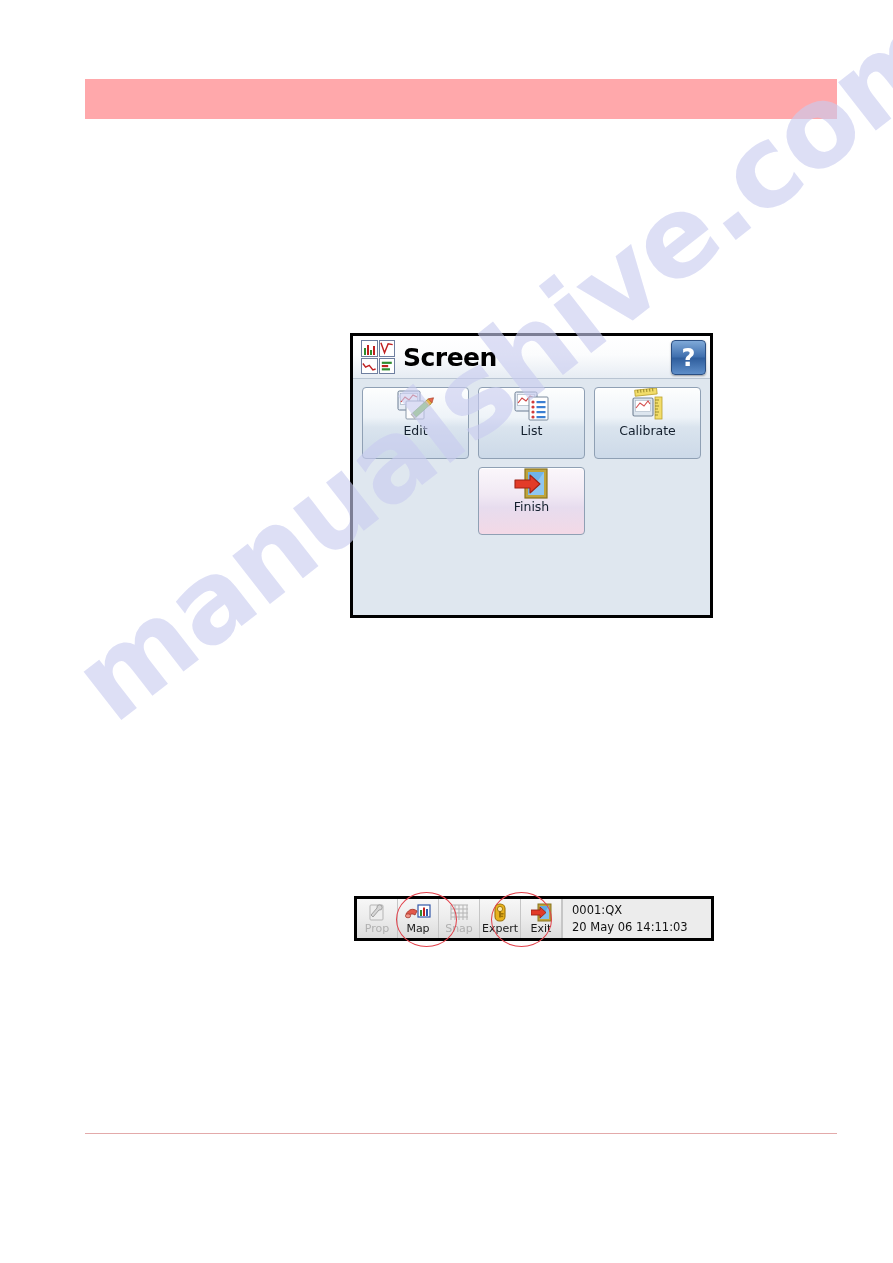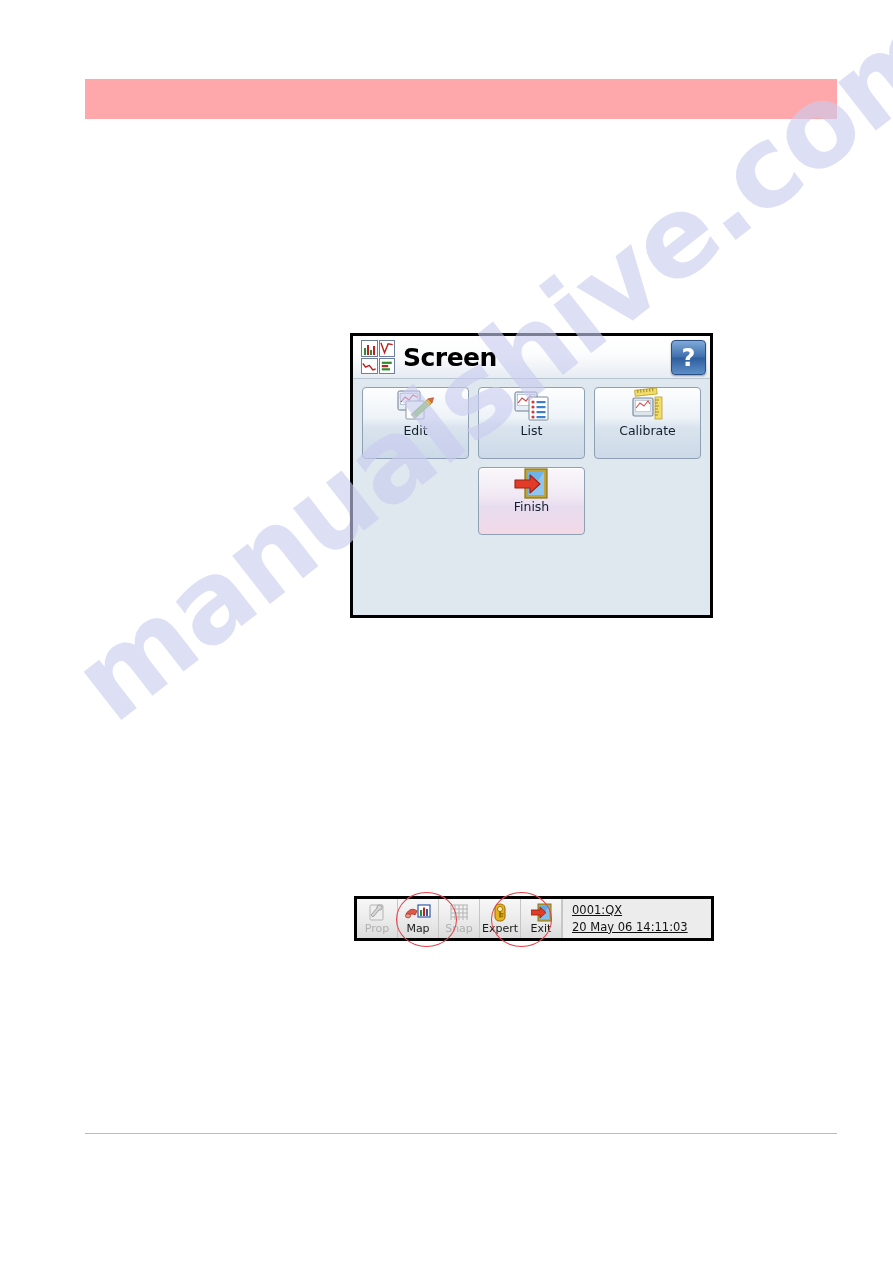--- a/index.html
+++ b/index.html
@@ -211,21 +211,20 @@
     flex-direction: column;
     justify-content: center;
     padding-left: 9px;
     border-left: 1px solid #c6c6c6;
   }
   .tb-info-line {
     font-size: 11.5px;
     color: #111111;
     line-height: 1.45;
     font-family: "DejaVu Sans", sans-serif;
-    text-decoration: underline;
   }
 
   
   .annot-ellipse {
     position: absolute;
     border: 1.6px solid #e2404a;
     border-radius: 50%;
     background: transparent;
     z-index: 30;
     pointer-events: none;

